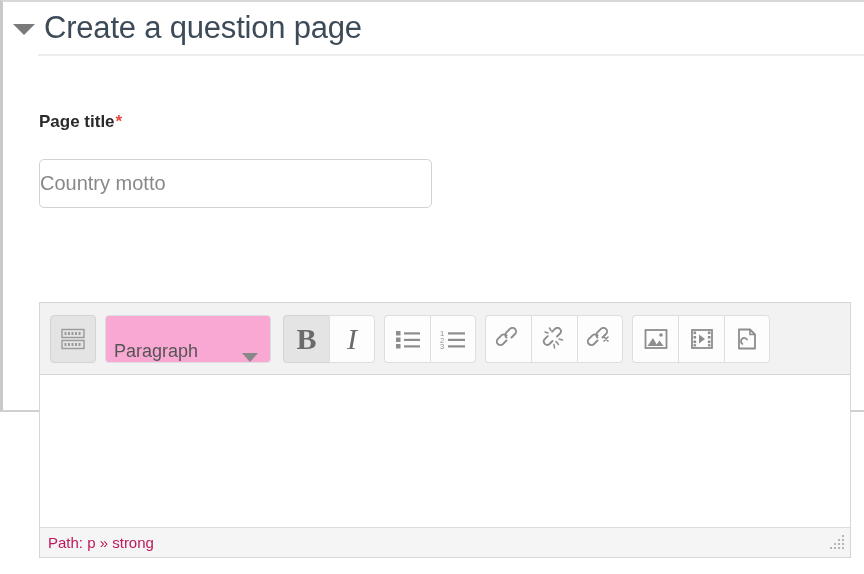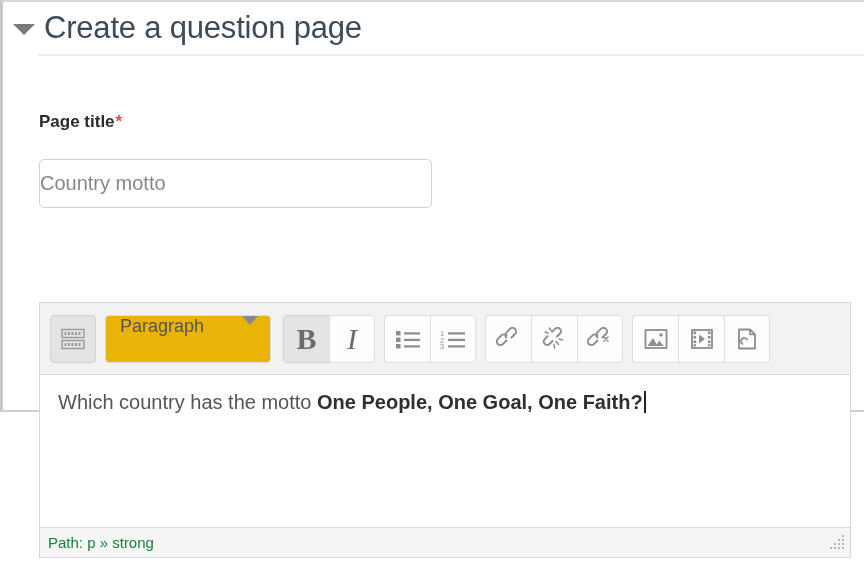--- a/index.html
+++ b/index.html
@@ -159,26 +159,26 @@
     border-top-right-radius: 4px;
     border-bottom-right-radius: 4px;
   }
 
   
   .format-select {
     width: 166px;
     height: 48px;
     box-sizing: border-box;
     border: 1px solid #dedede;
-    background: #eab308;
+    background: #f9a8d4;
     border-radius: 4px;
     display: flex;
-    align-items: flex-start;
+    align-items: flex-end;
     justify-content: space-between;
-    padding: 0 12px 0 14px;
+    padding: 0 12px 0 8px;
     margin-right: 12px;
     flex: none;
     cursor: pointer;
   }
   .format-select .label {
     font-size: 18px;
     color: #555555;
     white-space: nowrap;
   }
   .caret {
@@ -238,21 +238,21 @@
     height: 30px;
     box-sizing: border-box;
     background: #f5f5f5;
     border-top: 1px solid #dcdcdc;
     display: flex;
     align-items: center;
     padding-left: 8px;
   }
   .status-path {
     font-size: 15px;
-    color: #15803d;
+    color: #be185d;
     white-space: nowrap;
   }
   .resize-handle {
     position: absolute;
     right: 3px;
     bottom: 3px;
     width: 22px;
     height: 22px;
   }
 </style>
@@ -391,23 +391,20 @@
           <svg width="26" height="24" viewBox="0 0 26 24">
             <path d="M5 2.5 H16 L21 7.5 V21.5 H5 Z" fill="none" stroke="#8d8d8d" stroke-width="1.8" stroke-linejoin="round"></path>
             <path d="M16 2.5 V7.5 H21" fill="none" stroke="#8d8d8d" stroke-width="1.6"></path>
             <path d="M13 12.5 a3.3 3.3 0 0 0 -4.6 -1 a3.3 3.3 0 0 0 0 5.4" fill="none" stroke="#8d8d8d" stroke-width="1.8" stroke-linecap="round"></path>
           </svg>
         </div>
       </div>
 
     </div>
 
-    <div class="editor-body">
-      <div class="editor-text"><span>Which country has the motto </span><b>One People, One Goal, One Faith?</b><span class="caret-bar"></span></div>
-    </div>
 
     <div class="editor-status">
       <span class="status-path">Path: p » strong</span>
       <svg class="resize-handle" viewBox="0 0 22 22">
         <g fill="#b6b6b6">
           <rect x="17" y="3" width="2" height="2"></rect>
           <rect x="17" y="7" width="2" height="2"></rect>
             <rect x="13" y="7" width="2" height="2"></rect>
           <rect x="17" y="11" width="2" height="2"></rect>
             <rect x="13" y="11" width="2" height="2"></rect>

